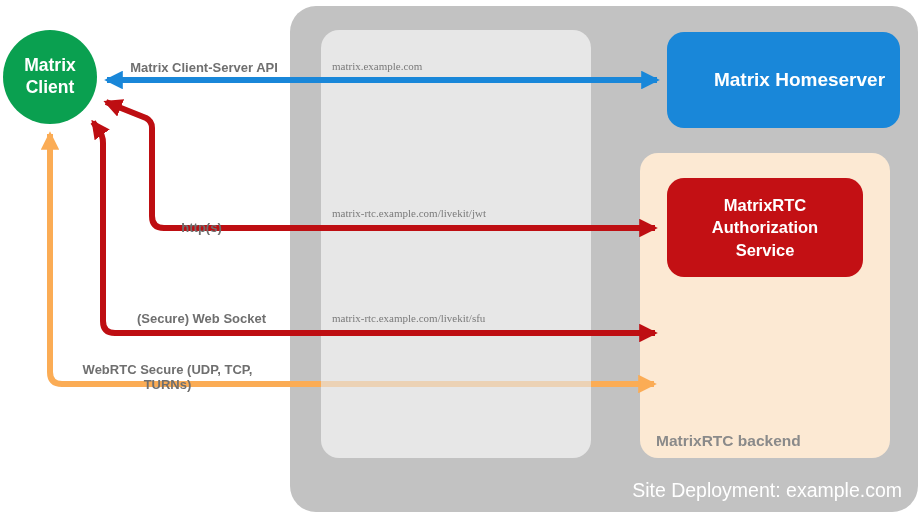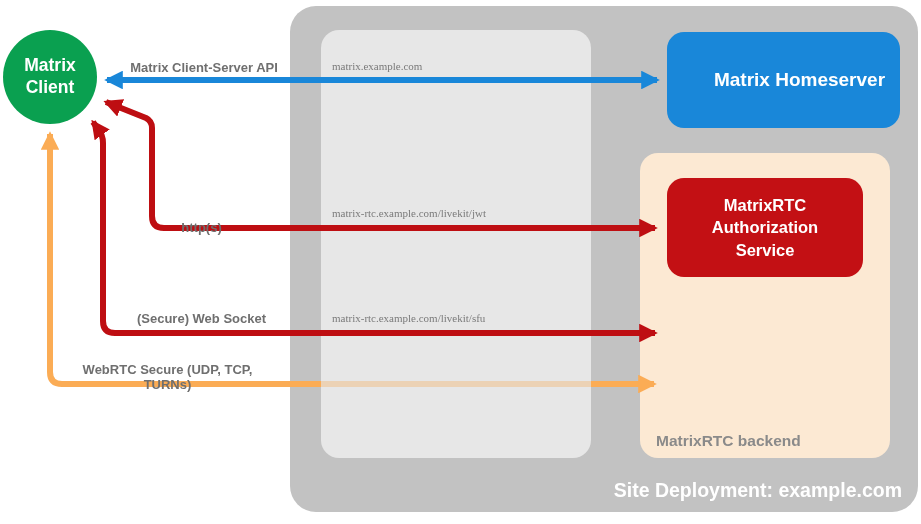--- a/index.html
+++ b/index.html
@@ -48,21 +48,21 @@
     font-size:13px;font-weight:bold;color:#6f6f6f;text-align:center;z-index:6;
   }
   .endpoint-text{
     font-family:Liberation Serif, serif;
     font-size:11px;color:#7a7a7a;white-space:nowrap;
   }
   .zone-label{
     font-size:15.5px;font-weight:bold;color:#8a8a8a;white-space:nowrap;
   }
   .deployment-label{
-    right:16px;bottom:10px;font-size:19.5px;font-weight:bold;color:#ffffff;
+    right:16px;bottom:10px;font-size:19.5px;font-weight:normal;color:#ffffff;
     white-space:nowrap;z-index:2;
   }
 </style>
 </head>
 <body>
 
 <div class="stage">
 
   <div class="abs outer-container">
     <div class="abs deployment-label">Site Deployment: example.com</div>

